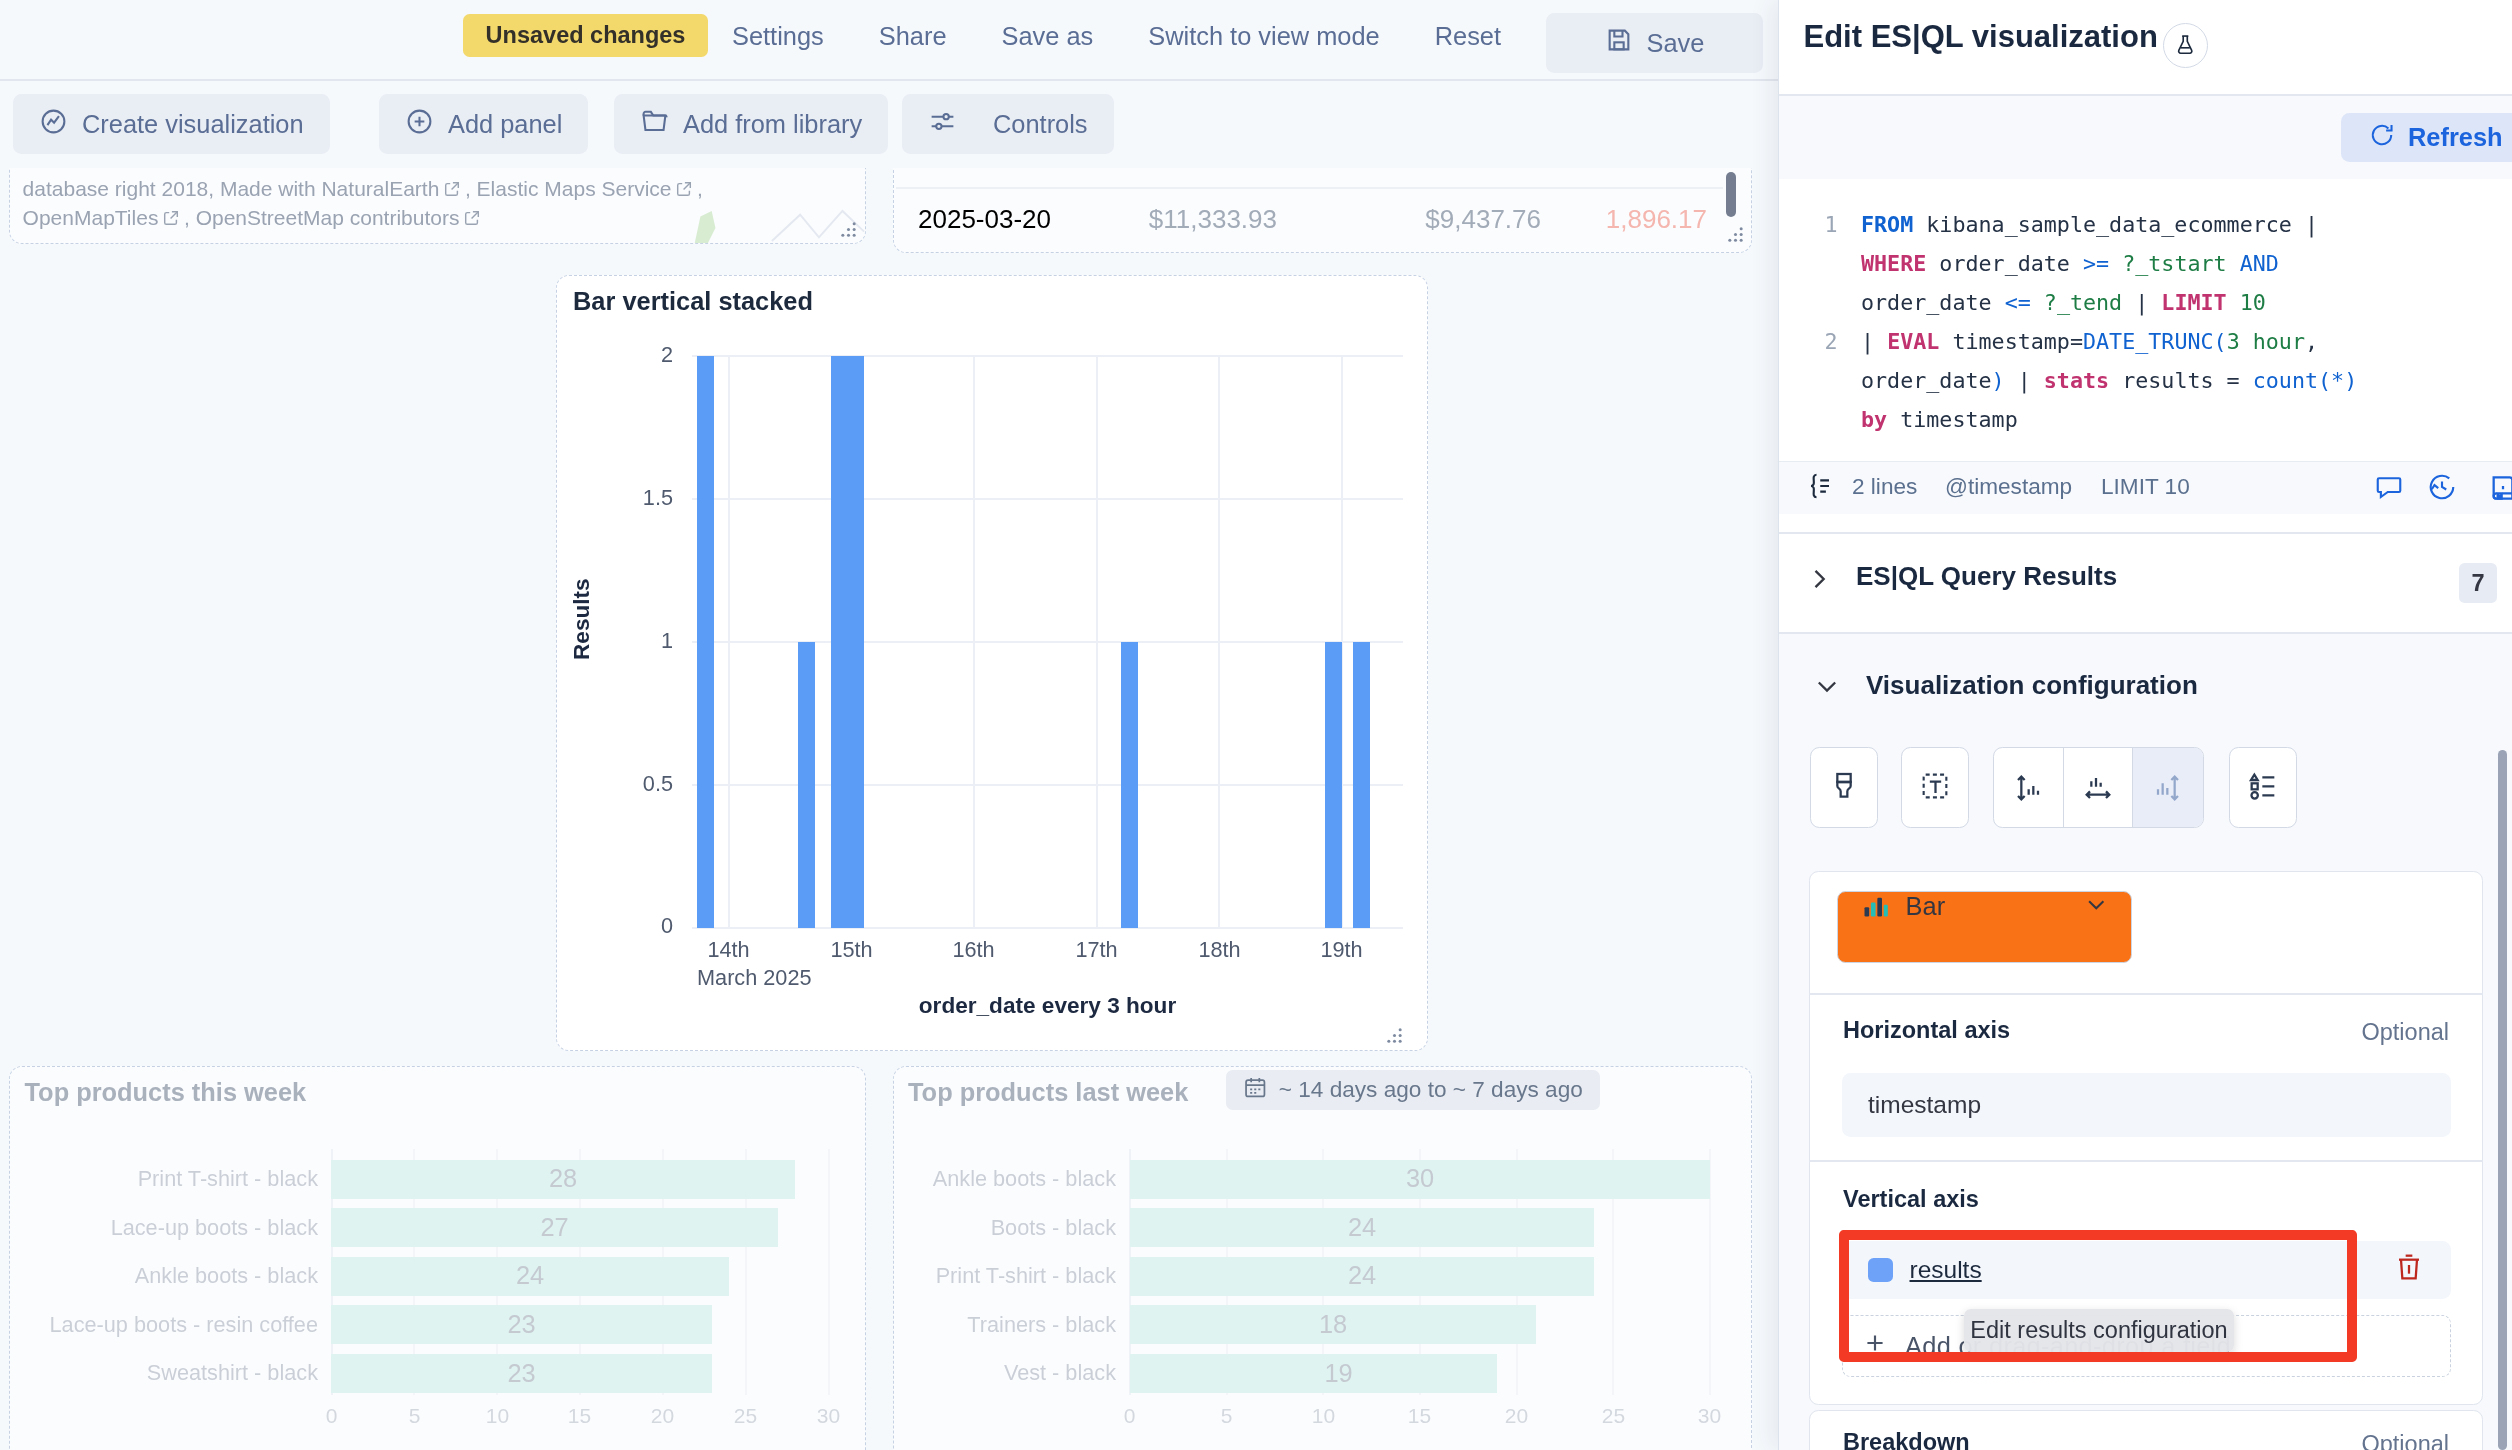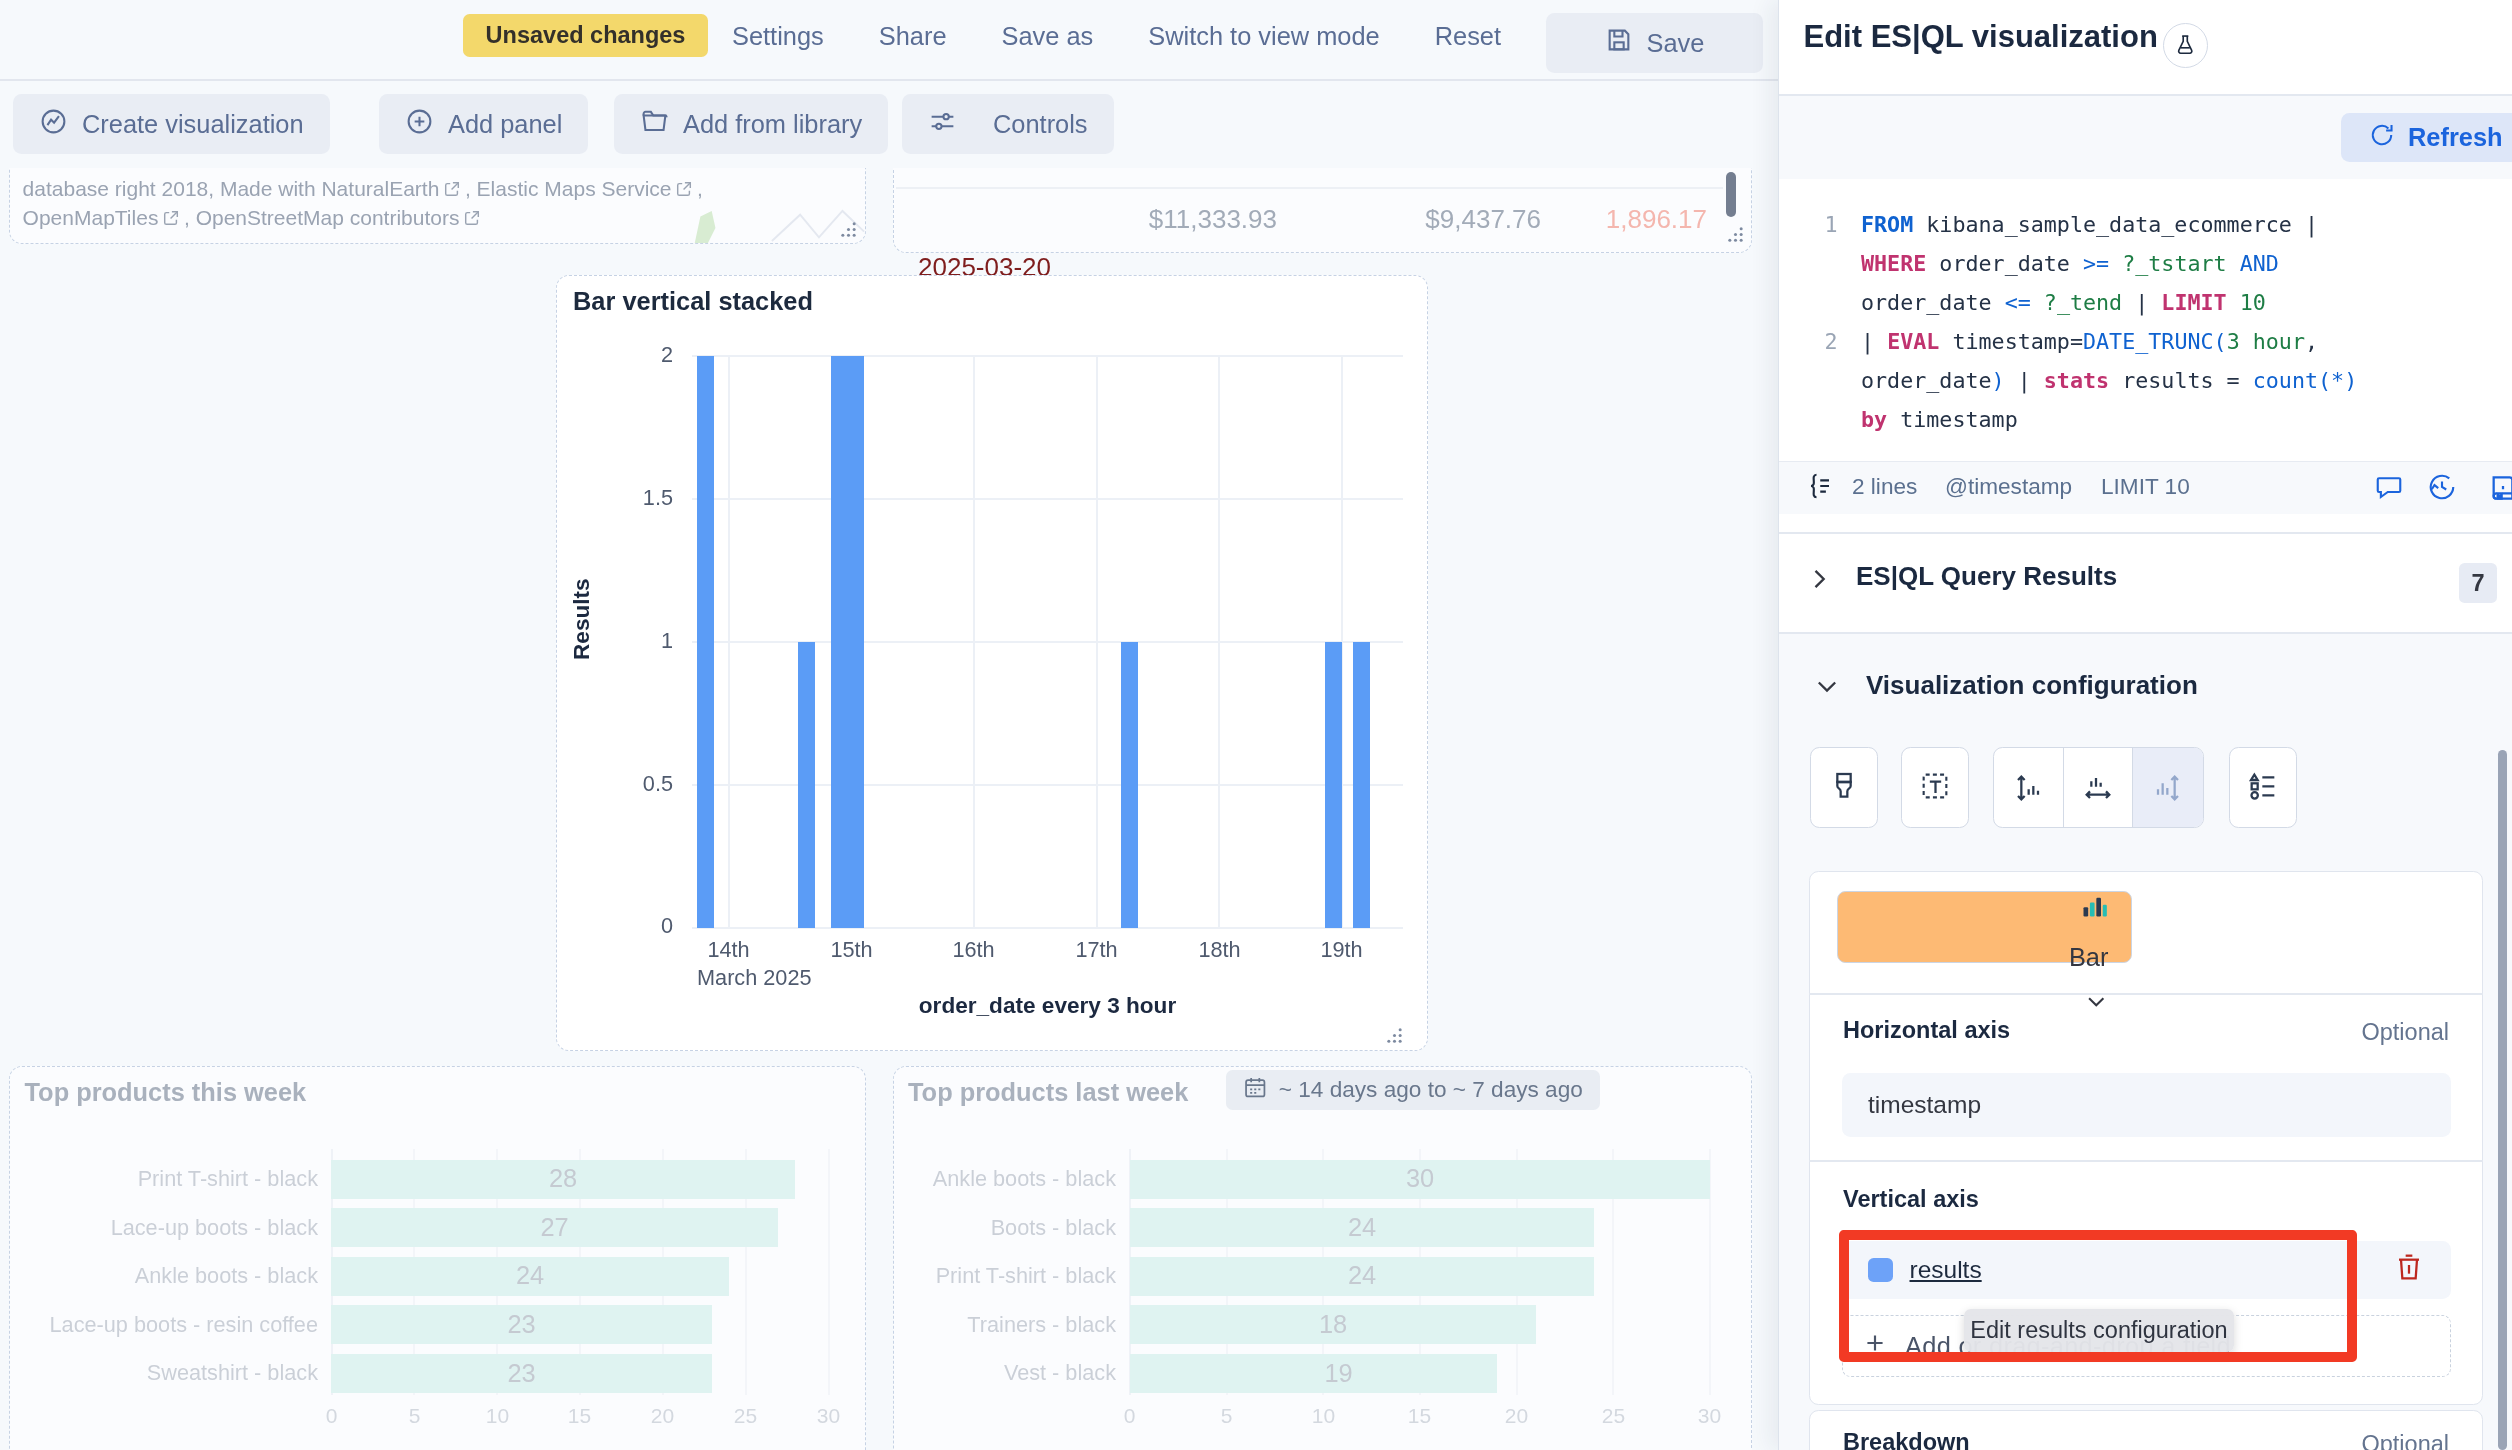--- a/index.html
+++ b/index.html
@@ -50,21 +50,21 @@
   .tk-tx { color:#253246; }
   .foot-txt { font-size:22.6px; font-weight:500; color:#5b708f; }
   .acc-label { font-size:26px; font-weight:700; color:#1b2940; }
   .badge-count { background:#e7ebf4; border-radius:5.6px; min-width:38px; height:40px; display:inline-flex; align-items:center; justify-content:center; font-size:23.5px; font-weight:600; color:#343741; }
   .icon-btn { position:absolute; width:68px; height:81px; background:#fff; border:1.9px solid #d3dae6; border-radius:9.4px; display:flex; align-items:center; justify-content:center; color:#2b3a50; cursor:pointer; }
   .seg-group { position:absolute; width:211px; height:81px; background:#fff; border:1.9px solid #d3dae6; border-radius:9.4px; display:flex; overflow:hidden; }
   .seg-cell { width:70px; display:flex; align-items:center; justify-content:center; color:#2b3a50; border-right:1.9px solid #d3dae6; cursor:pointer; }
   .seg-cell:last-child { border-right:none; }
   .seg-sel { background:#e9edf8; color:#93a7cb; }
   .card { position:absolute; background:#fff; border:1.9px solid #e0e5ee; border-radius:9.4px; }
-  .select { position:absolute; background:#fdba74; border:1.9px solid #cbd5e4; border-radius:8.5px; height:72px; display:flex; align-items:flex-end; padding:0 22.6px; gap:17px; font-size:25.4px; color:#343741; cursor:pointer;flex-direction:column; }
+  .select { position:absolute; background:#f97316; border:1.9px solid #cbd5e4; border-radius:8.5px; height:72px; display:flex; align-items:flex-start; padding:0 22.6px; gap:17px; font-size:25.4px; color:#343741; cursor:pointer; }
   .select .chev { margin-left:auto; }
   .sec-label { font-size:23.5px; font-weight:700; color:#1b2940; }
   .opt-label { font-size:23.5px; color:#64748f; }
   .field { position:absolute; background:#f3f6fb; border-radius:8.5px; display:flex; align-items:center; padding:0 26px; font-size:24.5px; color:#343741; }
   .dashed-btn { position:absolute; border:1.9px dashed #c9d2de; border-radius:8.5px; display:flex; align-items:center; padding:0 19px; gap:17px; color:#4a5468; font-size:25.4px; cursor:pointer; }
   .tooltip { position:absolute; background:rgba(228,229,233,.97); border-radius:6.6px; box-shadow:0 3.8px 9.4px rgba(0,0,0,.15); display:flex; align-items:center; justify-content:center; font-size:23.5px; color:#2f3440; z-index:40; }
   .red-box { position:absolute; border:10.4px solid #f23a24; border-radius:4.7px; z-index:50; pointer-events:none; }
   .scroll-thumb { position:absolute; background:#9aa4b6; border-radius:4.7px; }
 </style>
 </head>
@@ -151,21 +151,21 @@
         <circle cx="15" cy="3" r="1.6"></circle>
         <circle cx="15" cy="9" r="1.6"></circle>
         <circle cx="9" cy="9" r="1.6"></circle>
         <circle cx="15" cy="15" r="1.6"></circle>
         <circle cx="9" cy="15" r="1.6"></circle>
         <circle cx="3" cy="15" r="1.6"></circle>
       </svg></span>
 
   <div class="abs panel" style="left:893px; top:-58px; width:859px; height:143px;"></div>
   <div class="abs" style="left:896px; top:19px; width:827px; height:1.9px; background:#edf0f5;"></div>
-  <div class="abs" style="left:918px; top:36px; font-size:26px; color:#7f1d1d;margin-top:48px;">2025-03-20</div>
+  <div class="abs" style="left:918px; top:36px; font-size:26px; color:#000000;">2025-03-20</div>
   <div class="abs" style="left:1096px; top:36px; width:181px; font-size:26px; color:#a2abb8; text-align:right;">$11,333.93</div>
   <div class="abs" style="left:1402px; top:36px; width:139px; font-size:26px; color:#a2abb8; text-align:right;">$9,437.76</div>
   <div class="abs" style="left:1603px; top:36px; width:104px; font-size:26px; color:#f4b6ae; text-align:right;">1,896.17</div>
   <div class="abs" style="left:1726px; top:3.8px; width:10.4px; height:45px; background:#747e90; border-radius:5.6px;"></div>
   <span class="abs grab" style="left:1727px; top:58px;"><svg width="17" height="17" viewBox="0 0 18 18" fill="currentColor">
         <circle cx="15" cy="3" r="1.6"></circle>
         <circle cx="15" cy="9" r="1.6"></circle>
         <circle cx="9" cy="9" r="1.6"></circle>
         <circle cx="15" cy="15" r="1.6"></circle>
         <circle cx="9" cy="15" r="1.6"></circle>

